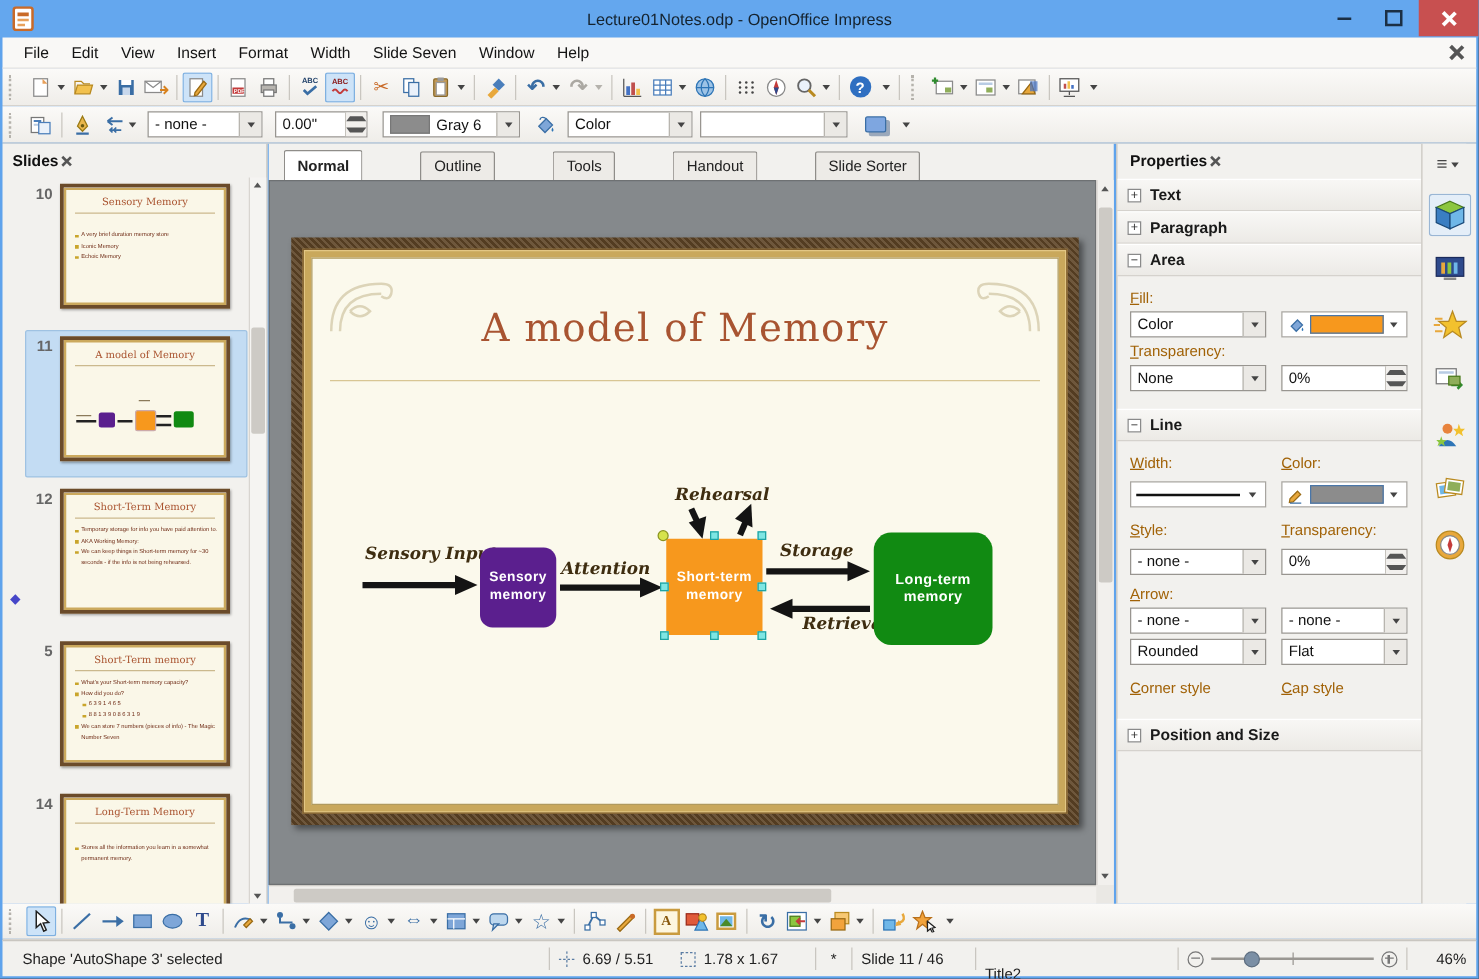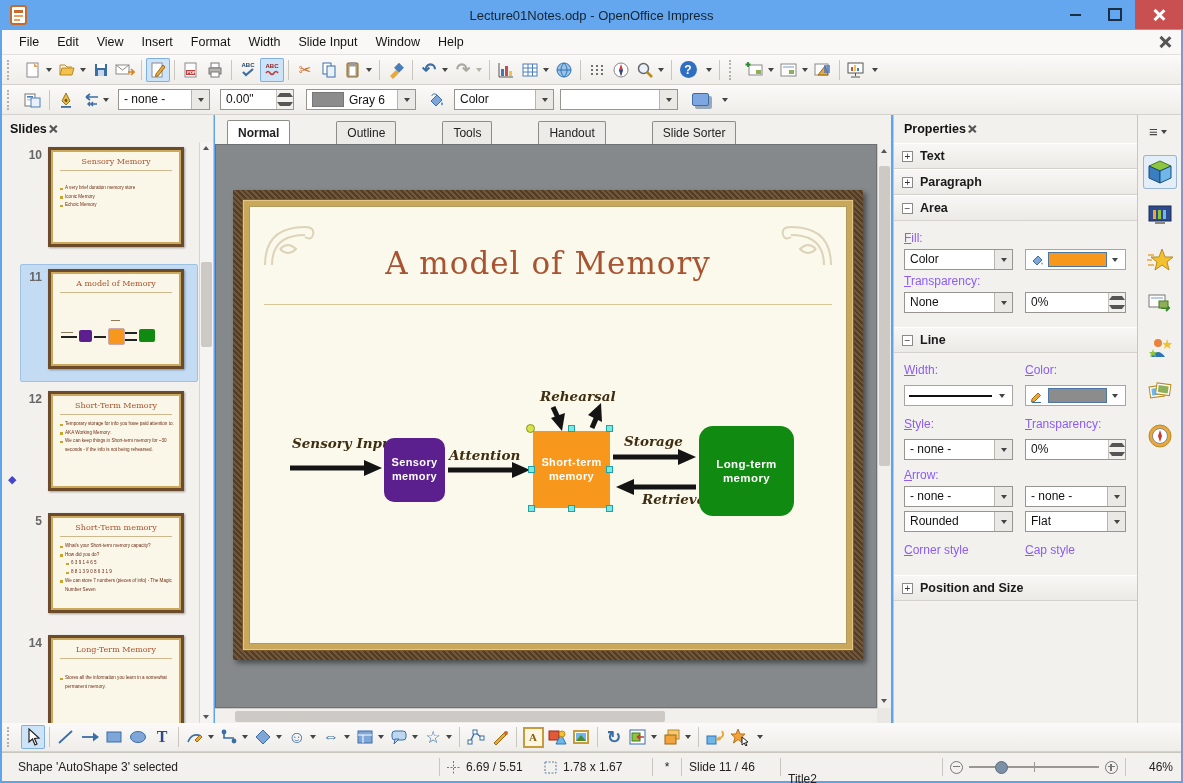--- a/index.html
+++ b/index.html
@@ -107,21 +107,21 @@
   
   .props{position:absolute;left:893px;top:115px;width:280px;height:608px;background:#F2F1EE;border-left:1px solid #C9C6C0;box-sizing:border-box;font-size:12px;}
   .props-head{height:28px;display:flex;align-items:center;padding:0 10px;font-weight:bold;font-size:12.5px;color:#111;}
   .props-head .glyph-x{transform:scale(.75);margin-left:auto;}
   .sec{height:24px;display:flex;align-items:center;background:linear-gradient(#F8F7F5,#ECEAE6);border-top:1px solid #FFFFFF;border-bottom:1px solid #D5D2CD;padding:0 8px;}
   .exp{width:11px;height:11px;border:1px solid #8A8A8A;background:#fff;font-size:10px;line-height:9px;text-align:center;color:#333;margin-right:7px;box-sizing:border-box;}
   .sec .name{font-weight:bold;font-size:12.5px;color:#1a1a1a;}
   .dlg{margin-left:auto;width:14px;height:11px;border:1px solid #6A93C8;background:#EAF1FA;position:relative;}
   .dlg::before{content:"";position:absolute;left:1px;right:1px;top:1px;height:3px;background:#6A93C8;}
   .pbody{padding:7px 10px 10px 10px;}
-  .plabel{display:block;margin:3px 0 4px 0;color:#8b5cf6;}
+  .plabel{display:block;margin:3px 0 4px 0;color:#a16207;}
   .plabel::first-letter{text-decoration:underline;}
   .row2{display:flex;gap:12px;margin-bottom:4px;}
   .c1{width:109px;}
   .c2{width:101px;}
   .swatchctl{border:1px solid #A8A5A0;background:#fff;display:flex;align-items:center;gap:4px;padding:0 4px;height:21px;box-sizing:border-box;}
   .swatchctl .sw{flex:1;}
   .linew{border:1px solid #A8A5A0;background:#fff;display:flex;align-items:center;height:21px;box-sizing:border-box;padding:0 4px;}
   .linew .ln{flex:1;height:2px;background:#111;margin-right:6px;}
 
   
@@ -167,21 +167,21 @@
     </div>
   </div>
 
   <div class="menubar">
     <span class="menu-item">File</span>
     <span class="menu-item">Edit</span>
     <span class="menu-item">View</span>
     <span class="menu-item">Insert</span>
     <span class="menu-item">Format</span>
     <span class="menu-item">Width</span>
-    <span class="menu-item">Slide Input</span>
+    <span class="menu-item">Slide Seven</span>
     <span class="menu-item">Window</span>
     <span class="menu-item">Help</span>
     <div class="menu-close">
         <div class="glyph-x dark"></div>
       </div>
   </div>
 
   <div class="tb tb1">
     <div class="grip"></div>
     <div class="tbtn">

